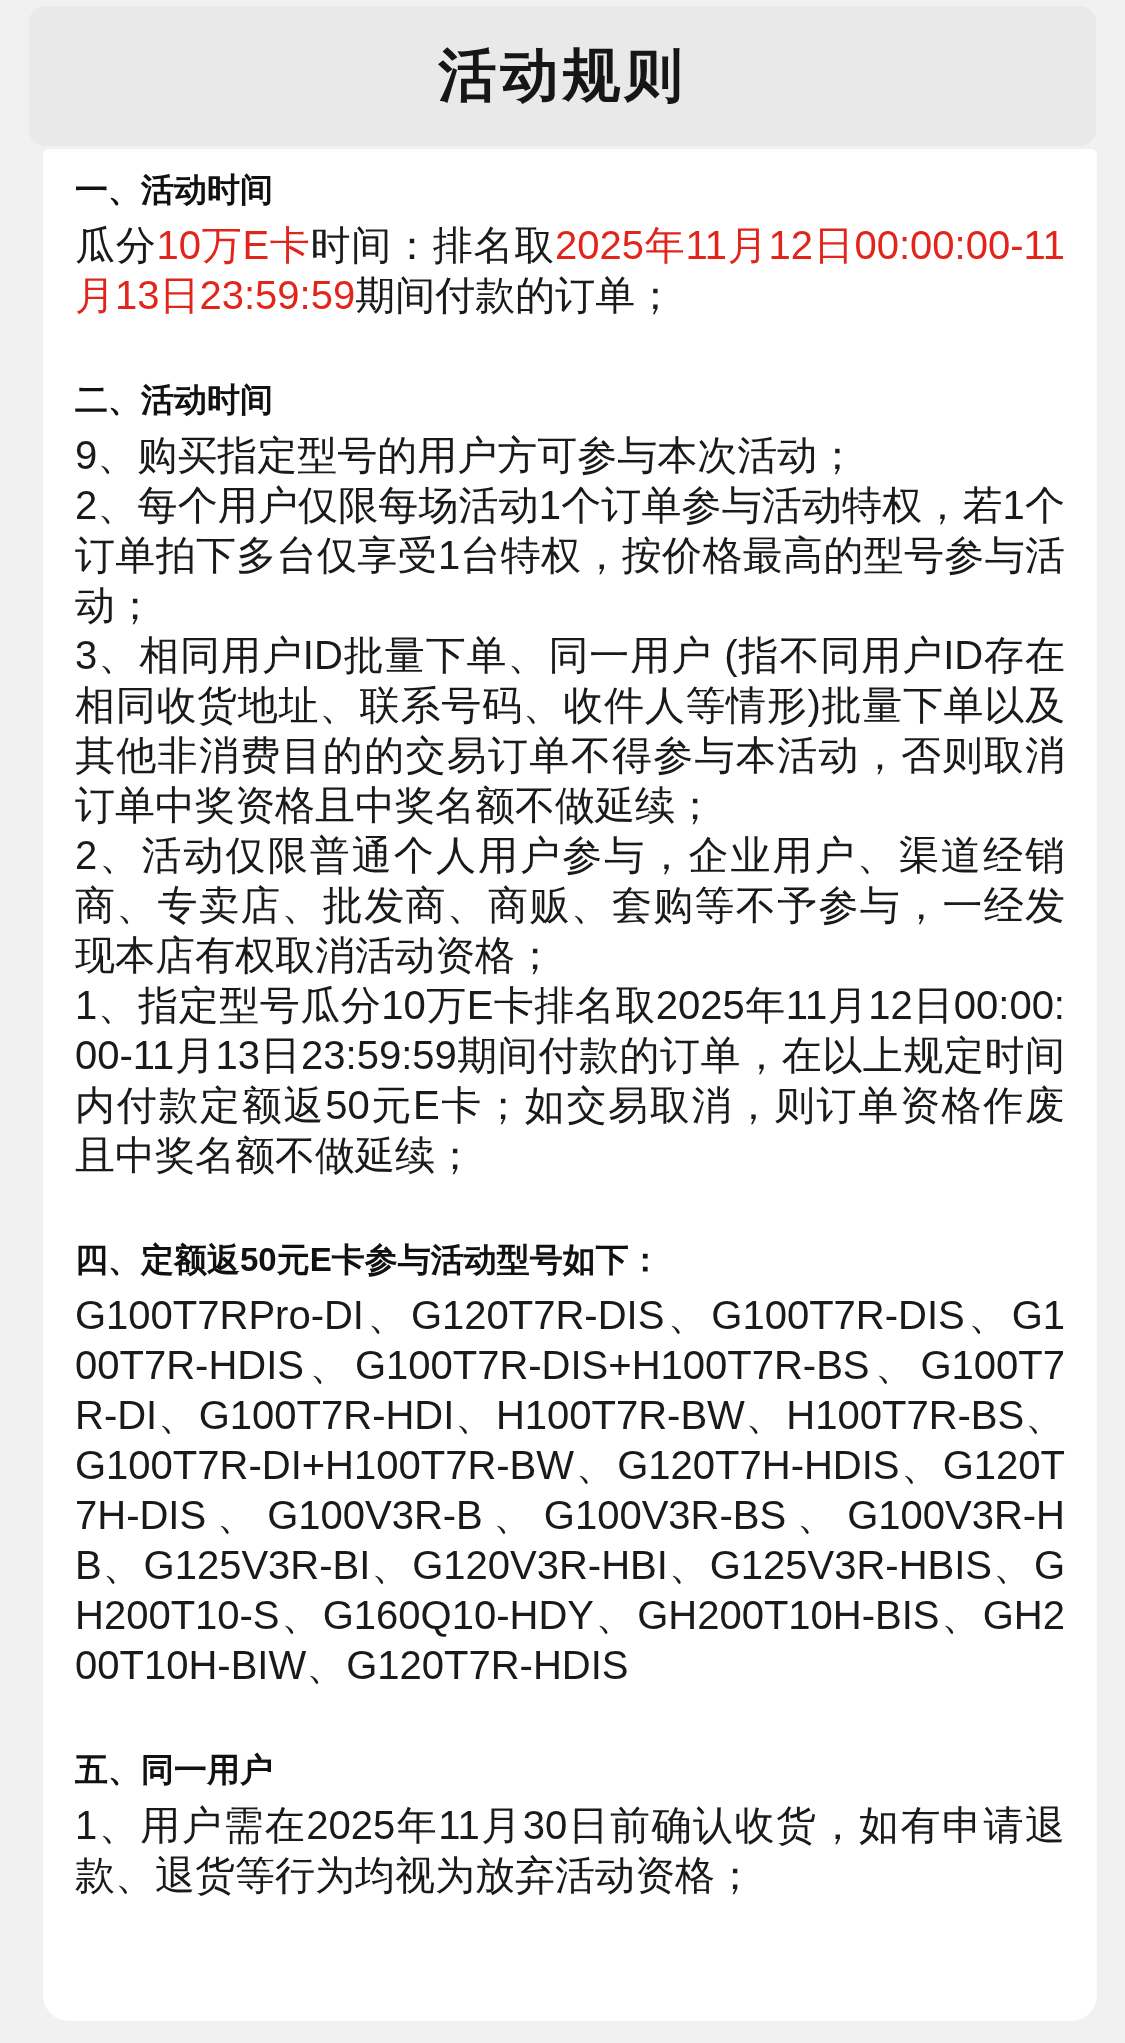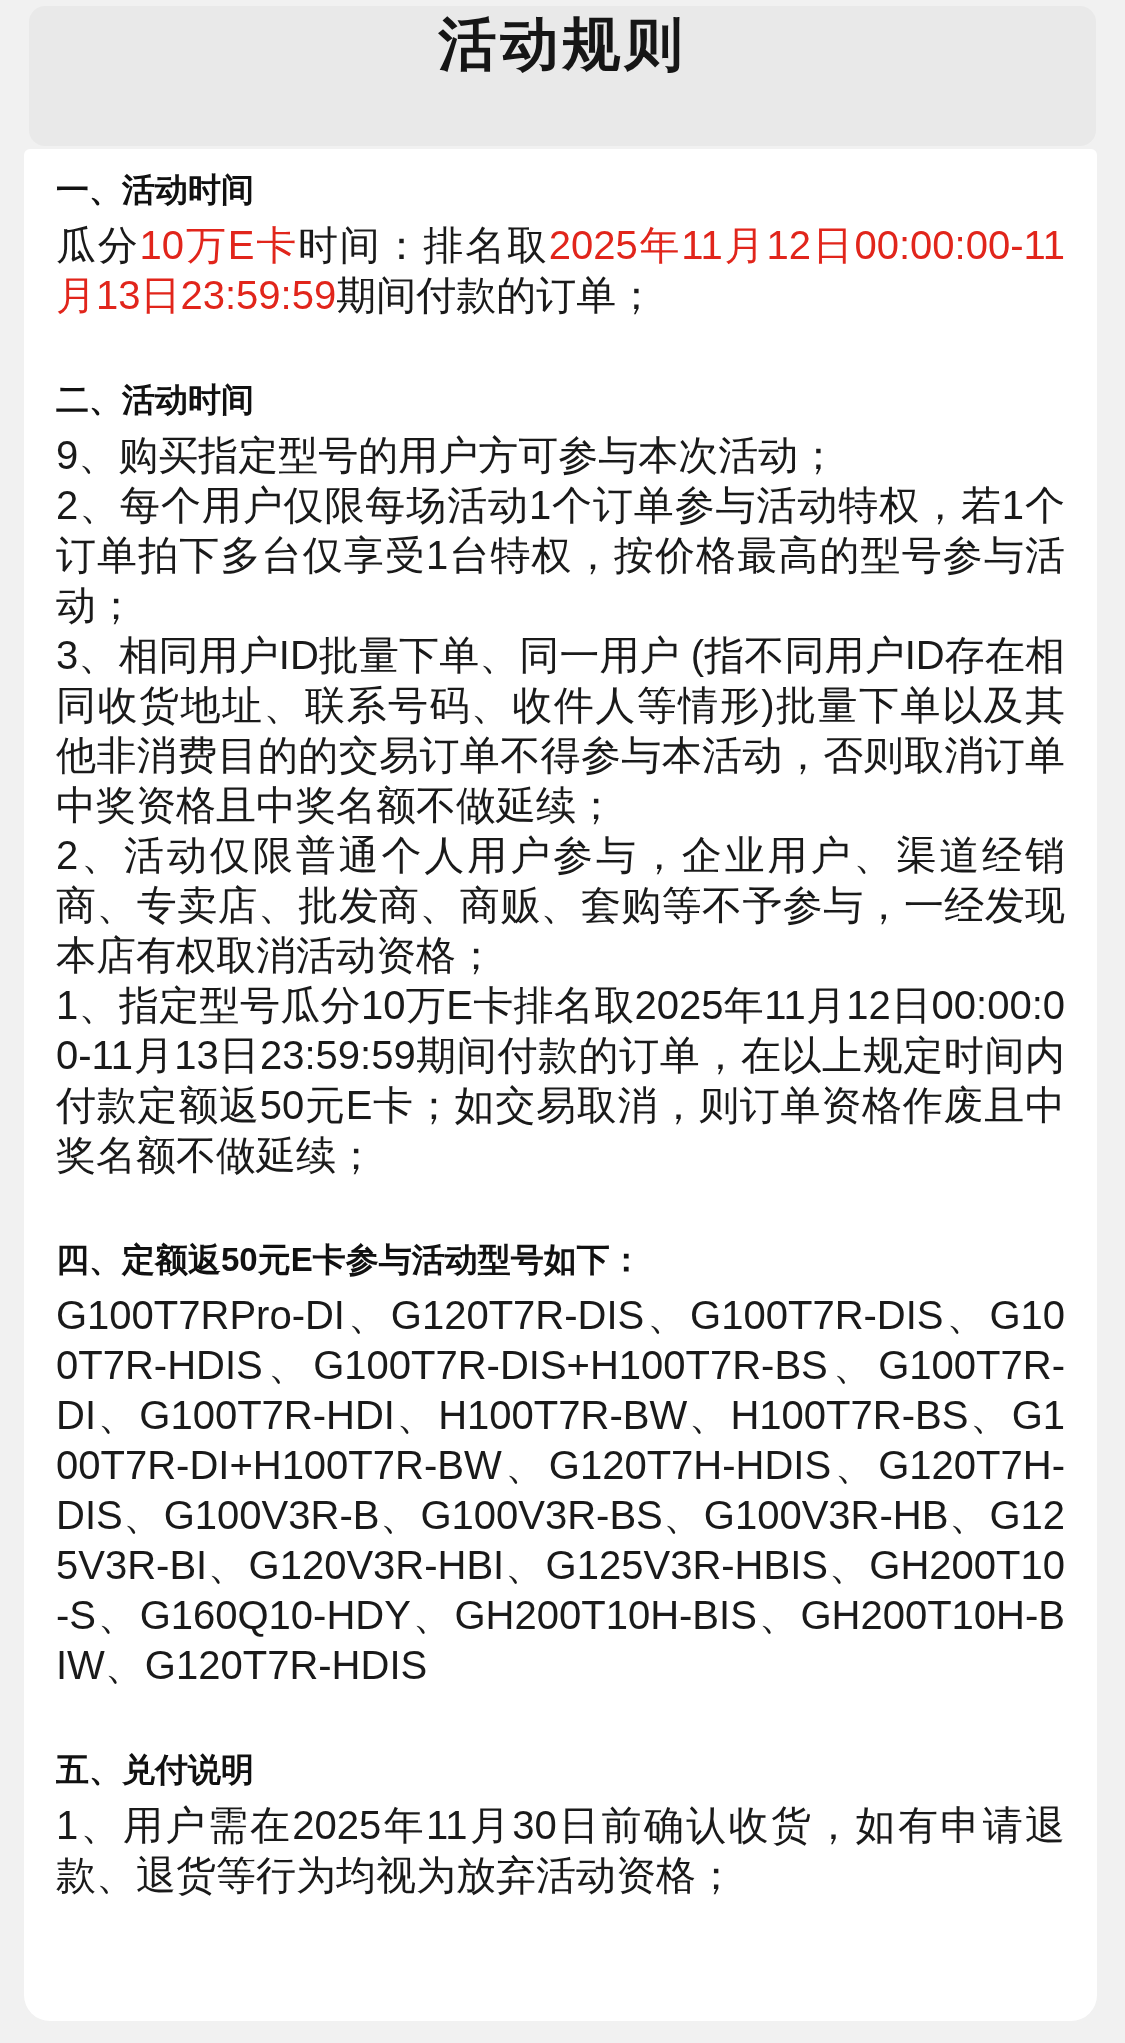--- a/index.html
+++ b/index.html
@@ -17,31 +17,32 @@
     background:var(--page-bg);
     font-family:"Liberation Sans","DejaVu Sans",sans-serif;
     color:var(--text);
   }
   .title-card{
     margin:6px 29px 0 29px;
     height:140px;
     background:var(--header-bg);
     border-radius:16px;
     display:flex;
+    align-items:center;
     justify-content:center;
   }
   .title-card h1{
     margin:0;
     font-size:58px;
     font-weight:700;
     letter-spacing:4px;
     color:#161616;
   }
   .content-card{
-    margin:3px 28px 0 24px;
+    margin:3px 28px 0 43px;
     min-height:1872px;
     background:var(--card-bg);
     border-radius:6px 6px 26px 26px;
     padding:16px 32px 40px 32px;
   }
   .rules-section h2{
     margin:55px 0 5px 0;
     font-size:33px;
     line-height:50px;
     font-weight:700;
@@ -78,17 +79,17 @@
         <p><span>2、活动仅限普通个人用户参与，企业用户、渠道经销商、专卖店、批发商、商贩、套购等不予参与，一经发现本店有权取消活动资格；</span></p>
       </section>
       <section class="rules-section">
         <p><span>1、指定型号瓜分10万E卡排名取2025年11月12日00:00:00-11月13日23:59:59期间付款的订单，在以上规定时间内付款定额返50元E卡；如交易取消，则订单资格作废且中奖名额不做延续；</span></p>
       </section>
       <section class="rules-section">
         <h2>四、定额返50元E卡参与活动型号如下：</h2>
         <p><span>G100T7RPro-DI、G120T7R-DIS、G100T7R-DIS、G100T7R-HDIS、G100T7R-DIS+H100T7R-BS、G100T7R-DI、G100T7R-HDI、H100T7R-BW、H100T7R-BS、G100T7R-DI+H100T7R-BW、G120T7H-HDIS、G120T7H-DIS、G100V3R-B、G100V3R-BS、G100V3R-HB、G125V3R-BI、G120V3R-HBI、G125V3R-HBIS、GH200T10-S、G160Q10-HDY、GH200T10H-BIS、GH200T10H-BIW、G120T7R-HDIS</span></p>
       </section>
       <section class="rules-section">
-        <h2>五、兑付说明</h2>
+        <h2>五、同一用户</h2>
         <p><span>1、用户需在2025年11月30日前确认收货，如有申请退款、退货等行为均视为放弃活动资格；</span></p>
       </section>
     </main>
 </div>
 
 </body></html>

